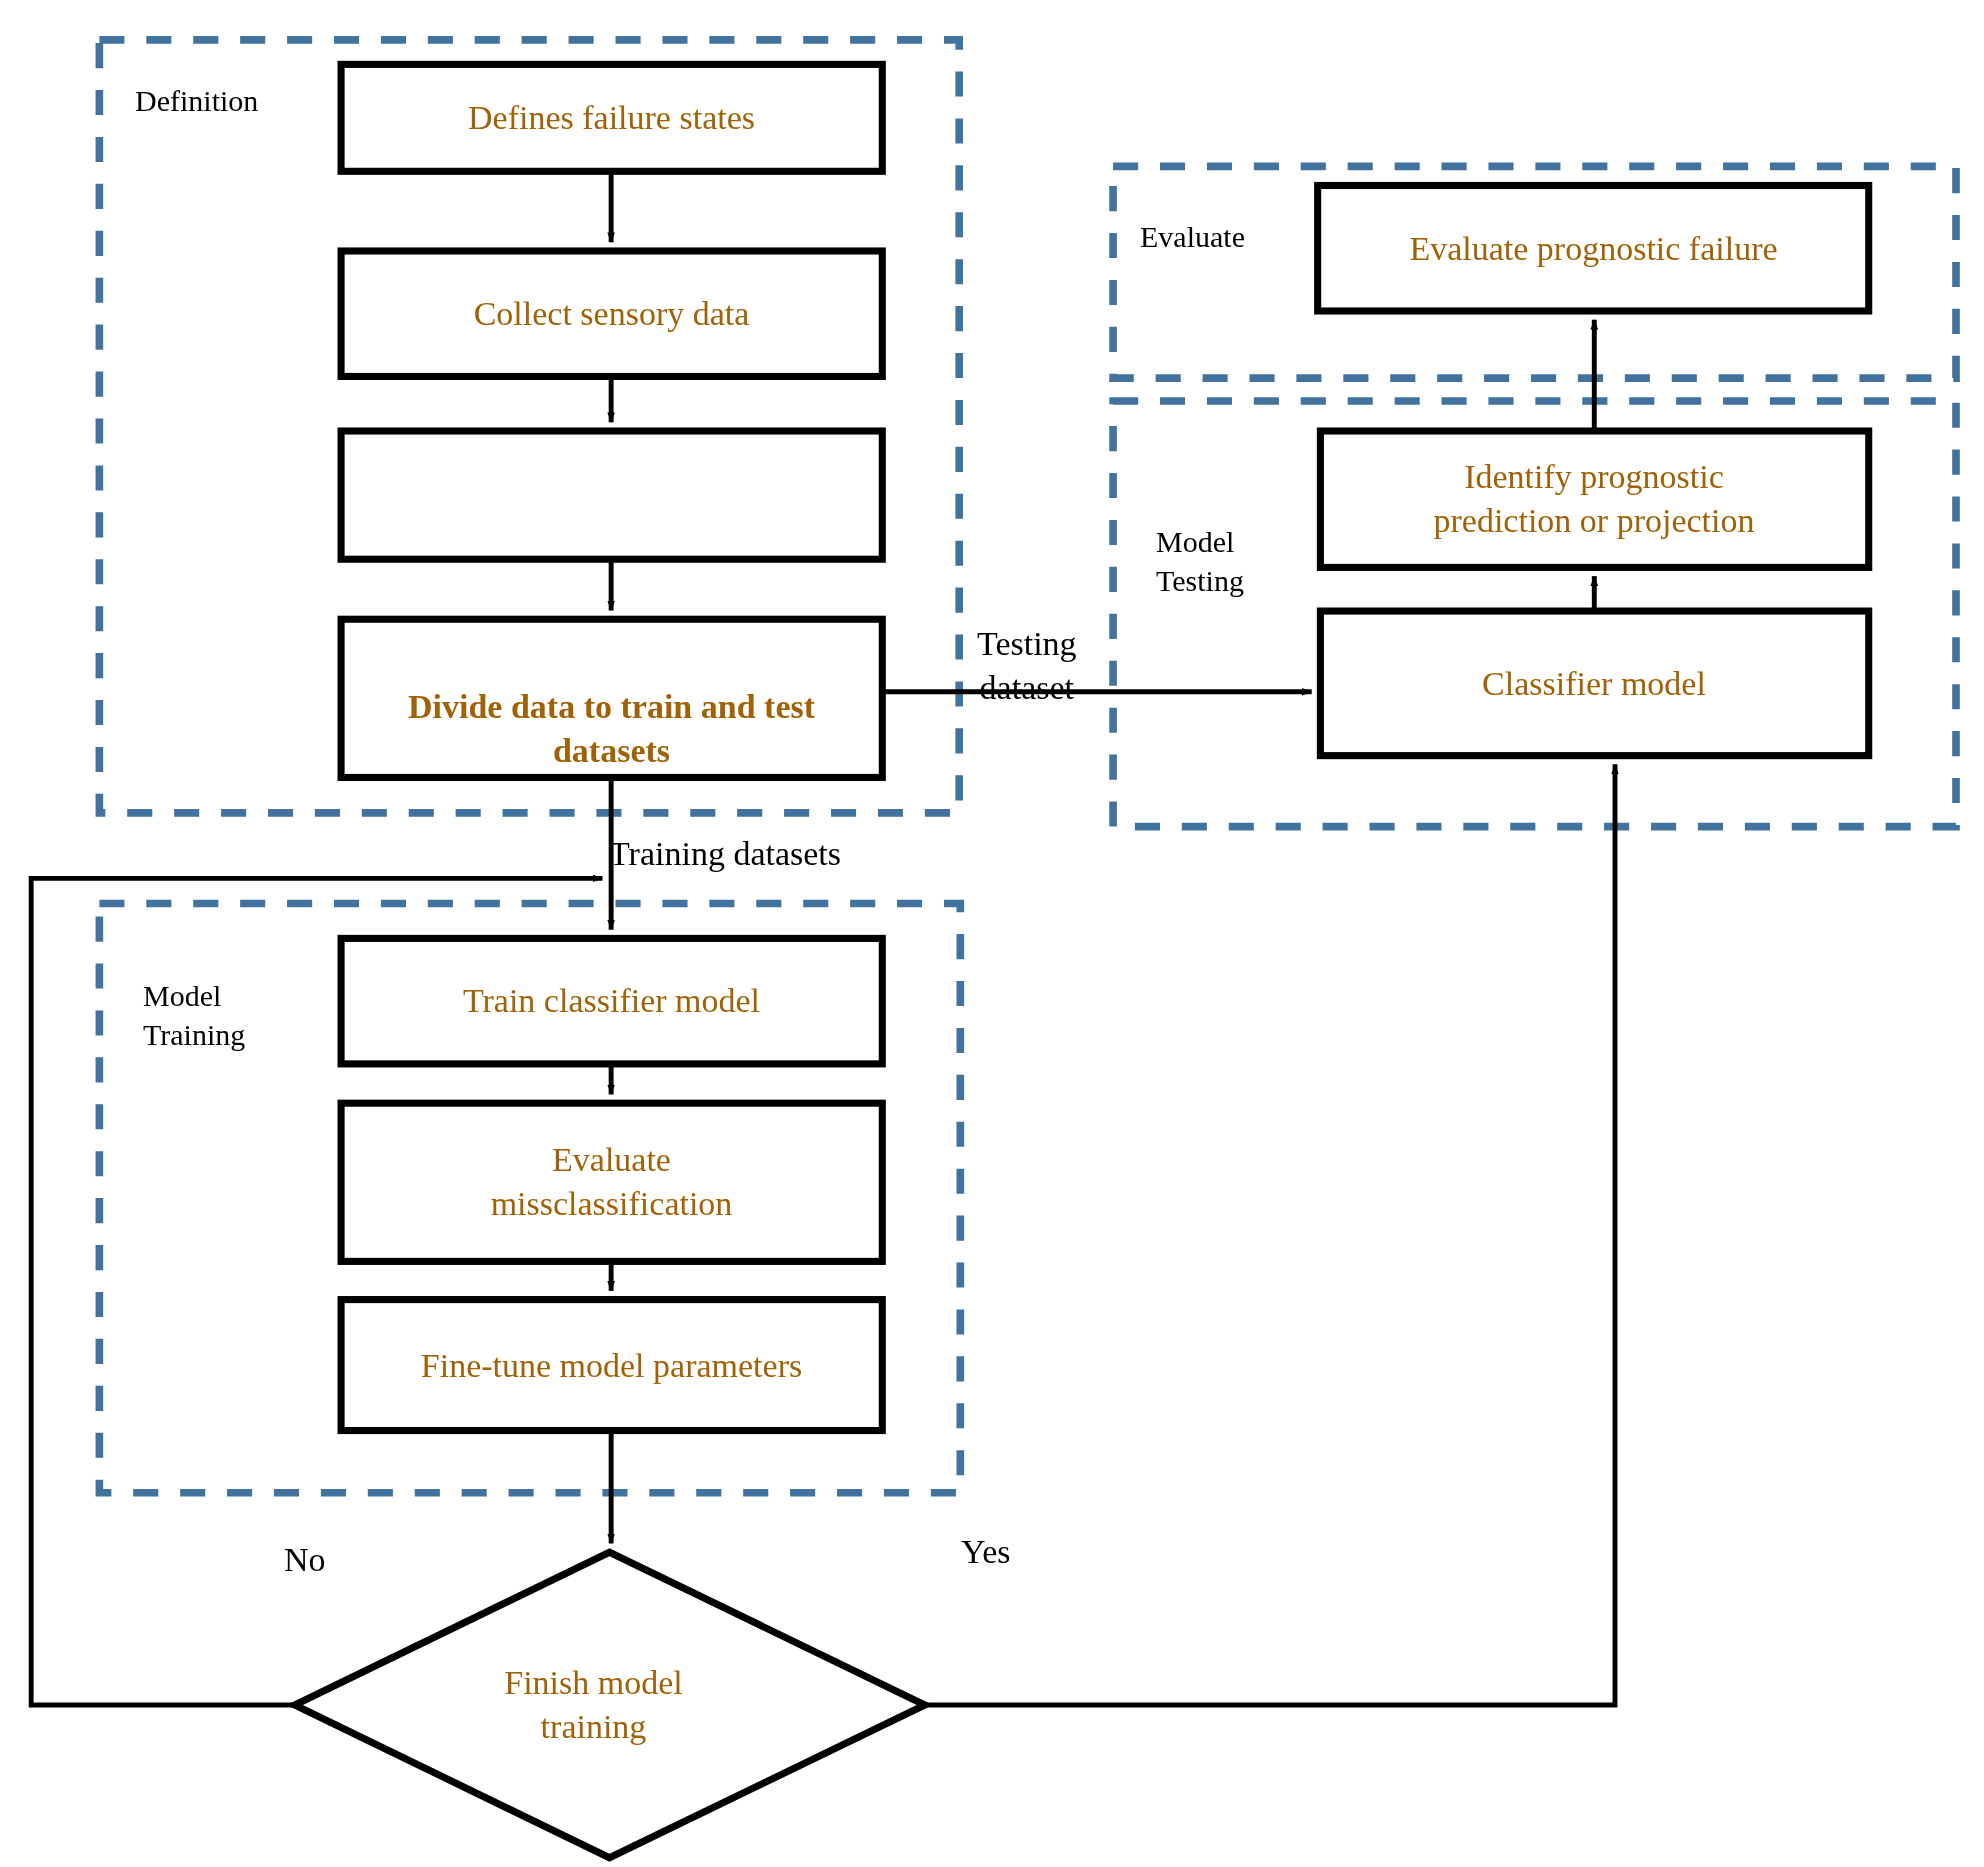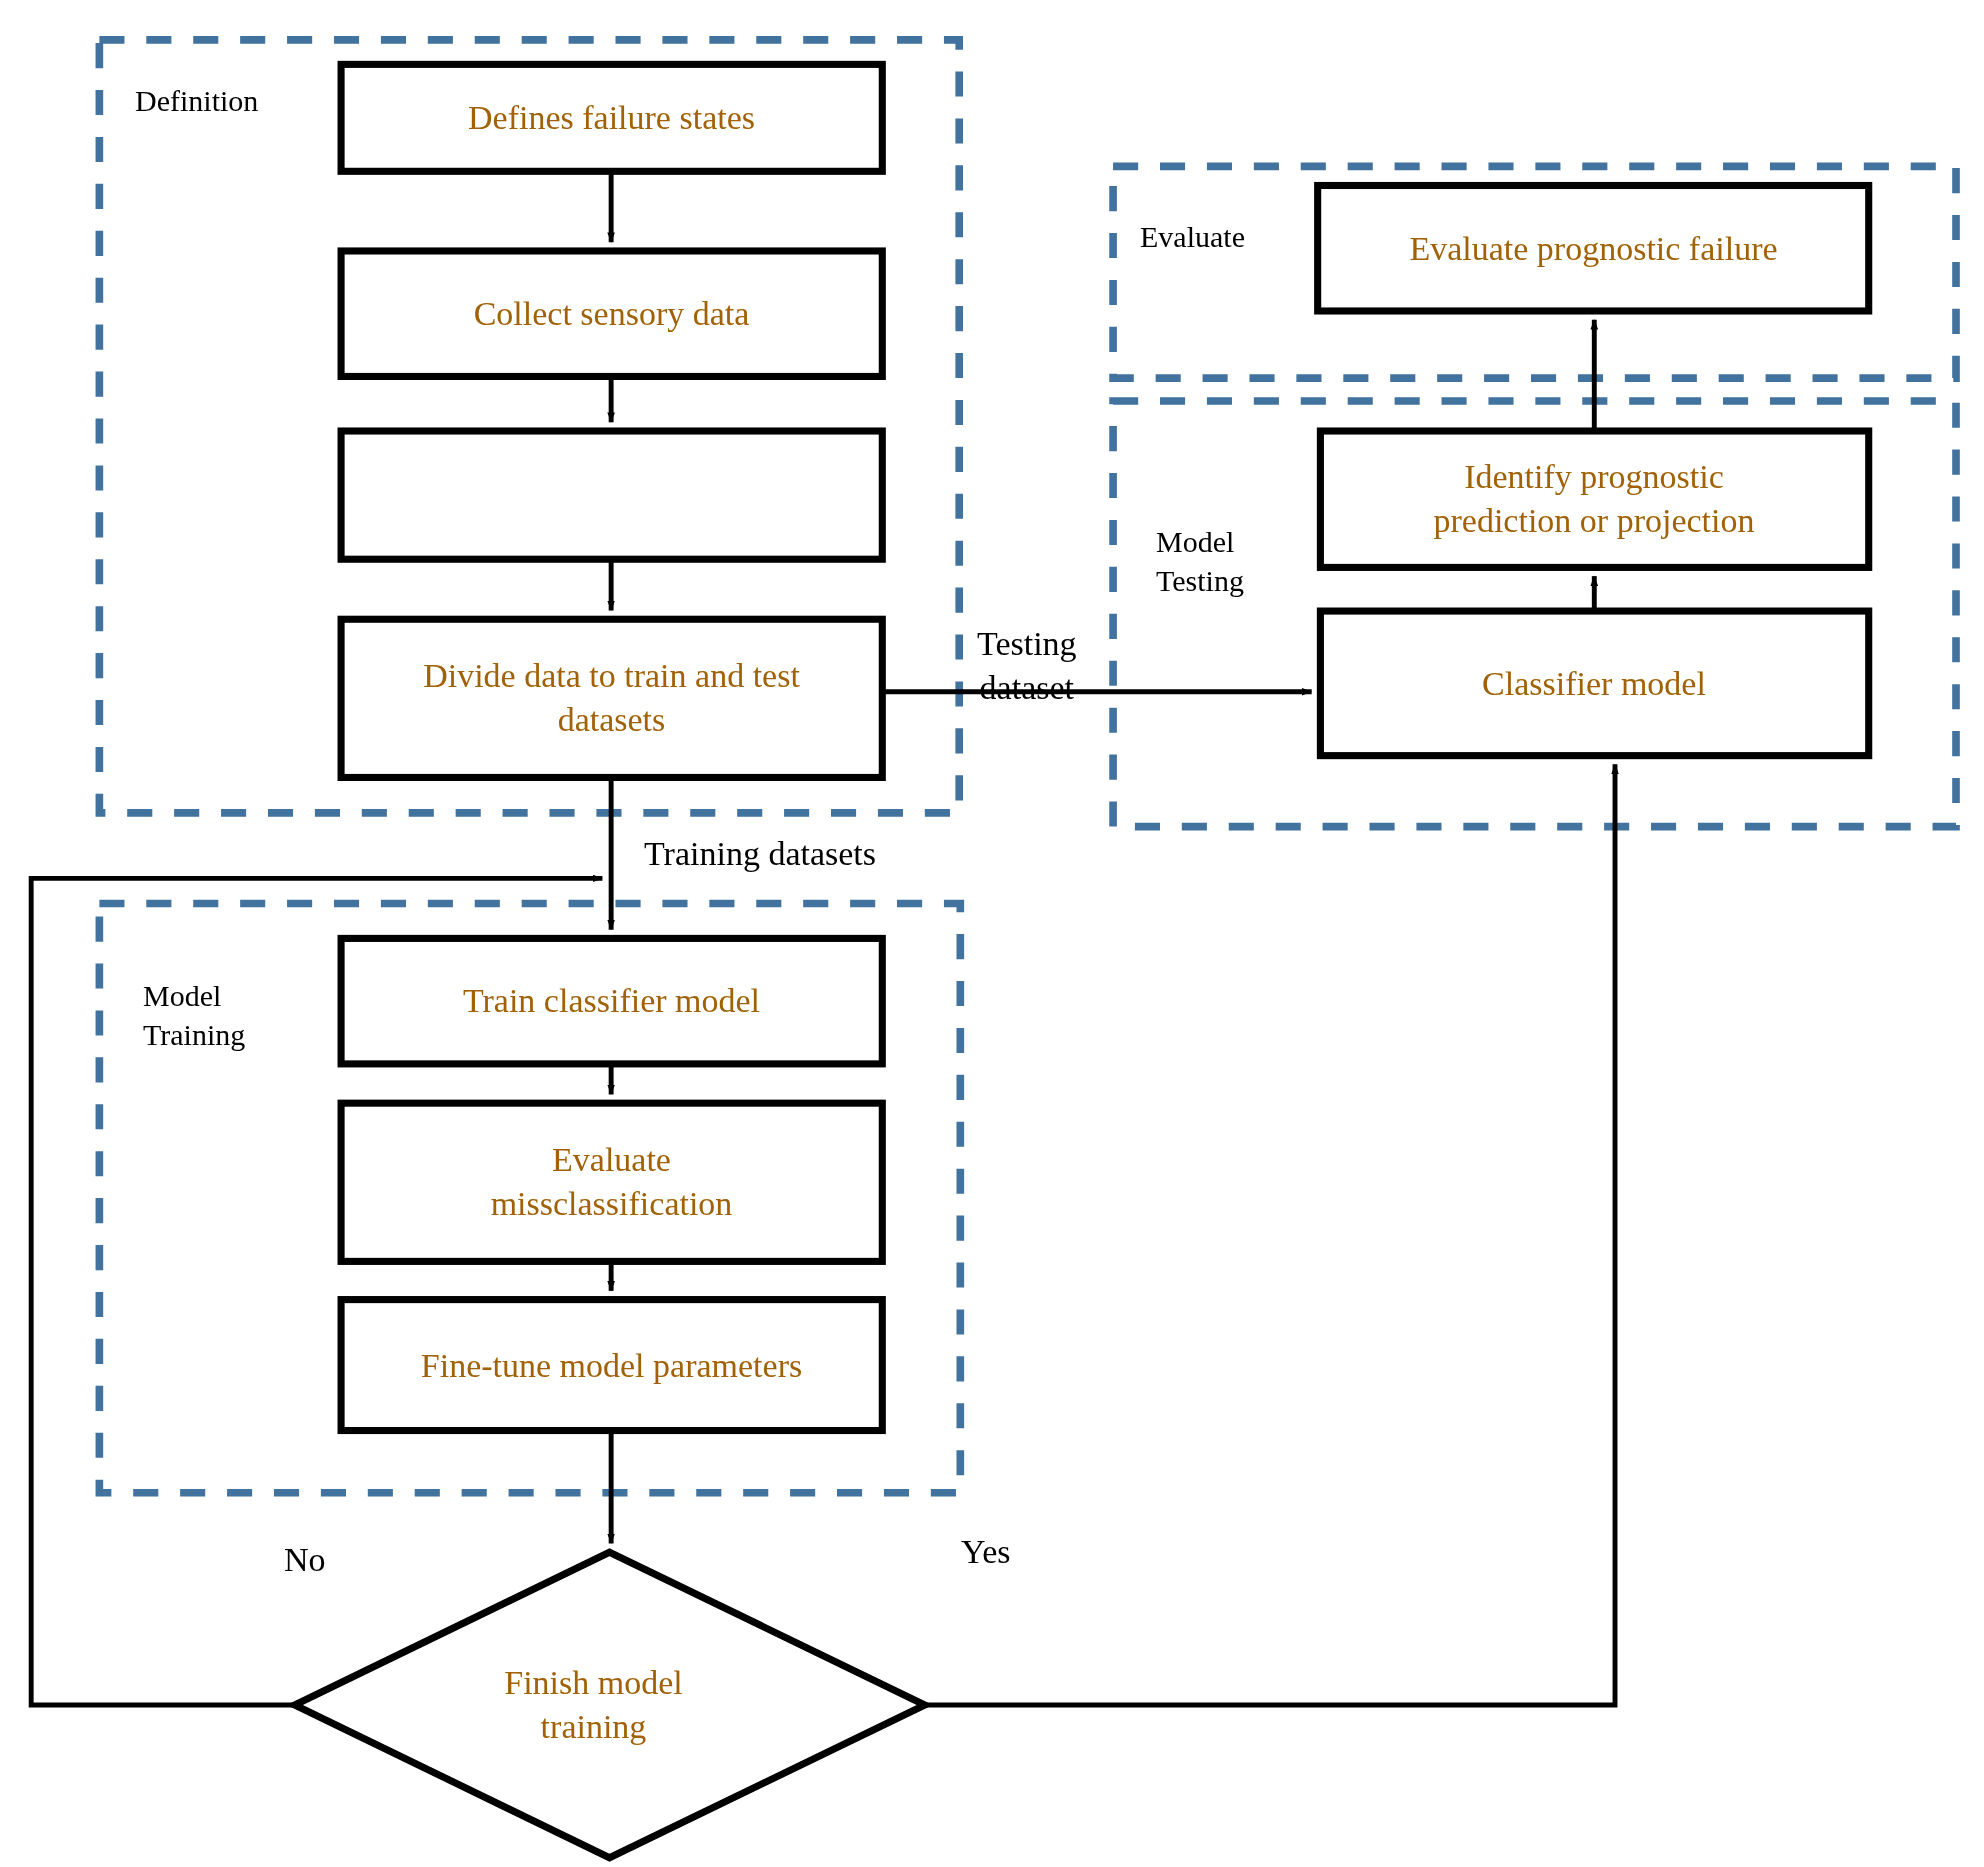--- a/index.html
+++ b/index.html
@@ -85,36 +85,36 @@
 
   <div class="grouplabel" style="left:135px;  top:81px;">Definition</div>
   <div class="grouplabel" style="left:143px;  top:976px;">Model
 Training</div>
   <div class="grouplabel" style="left:1140px; top:217px;">Evaluate</div>
   <div class="grouplabel" style="left:1156px; top:522px;">Model
 Testing</div>
 
   <div class="boxtext" style="left:341px;  top:64px;  width:541px;  height:107px;">Defines failure states</div>
   <div class="boxtext" style="left:341px;  top:251px;  width:541px;  height:125px;">Collect sensory data</div>
-  <div class="boxtext" style="left:341px;  top:619px; width:541px;  height:158px; white-space:pre-line;">Divide data to train and test
+  <div class="boxtext" style="left:341px;  top:650px; width:541px;  height:158px; white-space:pre-line;font-weight:bold;">Divide data to train and test
 datasets</div>
 
   <div class="boxtext" style="left:341px;  top:938px; width:541px;  height:125px;">Train classifier model</div>
   <div class="boxtext" style="left:341px;  top:1103px; width:541px;  height:158px; white-space:pre-line;">Evaluate
 missclassification</div>
   <div class="boxtext" style="left:341px;  top:1300px; width:541px;  height:131px;">Fine-tune model parameters</div>
 
   <div class="boxtext" style="left:386px;  top:1615px; width:415px;  height:180px; white-space:pre-line;">Finish model
 training</div>
 
   <div class="boxtext" style="left:1318px; top:186px;  width:551px; height:125px;">Evaluate prognostic failure</div>
   <div class="boxtext" style="left:1320px; top:431px;  width:548px; height:136px; white-space:pre-line;">Identify prognostic
 prediction or projection</div>
   <div class="boxtext" style="left:1320px; top:611px; width:548px; height:145px;">Classifier model</div>
 
   <div class="edgelabel" style="left:977px; top:622px; text-align:center;">Testing
 dataset</div>
-  <div class="edgelabel" style="left:644px; top:832px;">Training datasets</div>
+  <div class="edgelabel" style="left:609px; top:832px;">Training datasets</div>
   <div class="edgelabel" style="left:284px;  top:1538px;">No</div>
   <div class="edgelabel" style="left:961px; top:1530px;">Yes</div>
 
 </div>
 
 
 </body></html>

